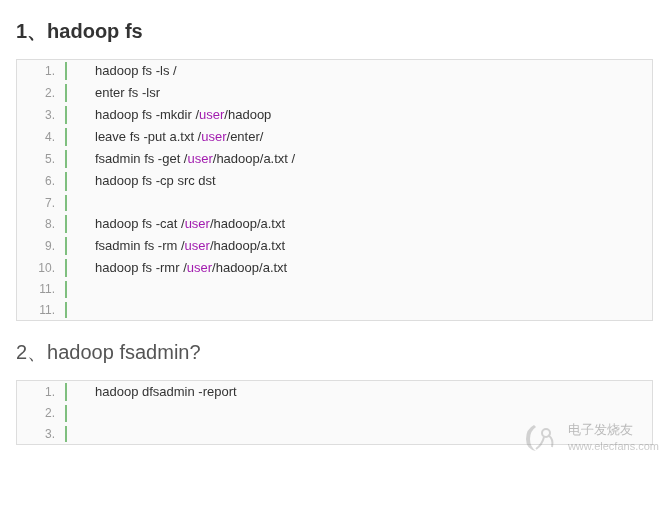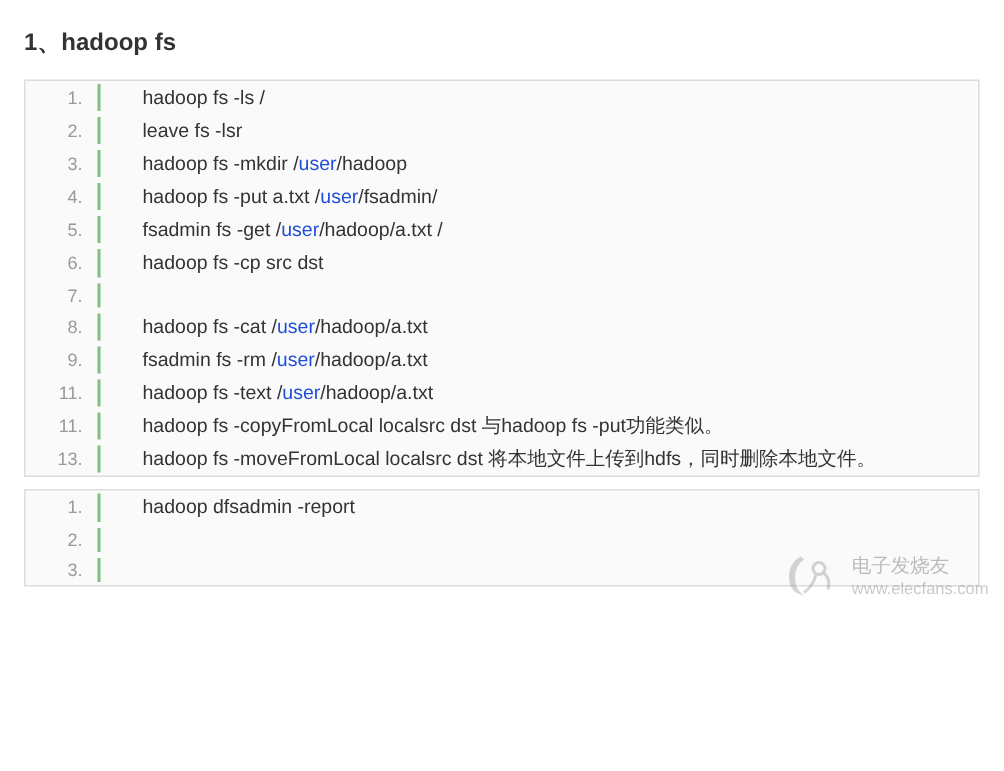--- a/index.html
+++ b/index.html
@@ -4,21 +4,21 @@
   <style>
     * { margin: 0; padding: 0; box-sizing: border-box; }
     body {
       font-family: Arial, "Microsoft YaHei", sans-serif;
       background: #ffffff;
       padding: 12px 16px;
       width: 669px;
       position: relative;
     }
     .section-title {
-      font-size: 16px;
+      font-size: 20px;
       font-weight: bold;
       color: #333;
       margin-bottom: 14px;
       margin-top: 6px;
     }
     .section-title.secondary {
       font-weight: normal;
       color: #555;
       margin-top: 18px;
     }
@@ -49,21 +49,21 @@
       align-self: stretch;
       flex-shrink: 0;
       margin: 2px 0;
     }
     .line-content {
       padding-left: 28px;
       color: #333;
       white-space: pre;
     }
     .line-content .pink {
-      color: #1d4ed8;
+      color: #a21caf;
     }
     .watermark {
       position: absolute;
       bottom: 8px;
       right: 10px;
       opacity: 0.35;
       display: flex;
       align-items: center;
       gap: 6px;
       justify-content: flex-end;
@@ -87,31 +87,31 @@
     <div class="section-title ">1、hadoop fs</div>
     <div class="code-block">
       <div class="code-line">
         <div class="line-number">1.</div>
         <div class="line-divider"></div>
         <div class="line-content"><span>hadoop fs -ls /</span></div>
       </div>
       <div class="code-line">
         <div class="line-number">2.</div>
         <div class="line-divider"></div>
-        <div class="line-content"><span>leave fs -lsr</span></div>
+        <div class="line-content"><span>enter fs -lsr</span></div>
       </div>
       <div class="code-line">
         <div class="line-number">3.</div>
         <div class="line-divider"></div>
         <div class="line-content"><span>hadoop fs -mkdir /</span><span class="pink">user</span><span>/hadoop</span></div>
       </div>
       <div class="code-line">
         <div class="line-number">4.</div>
         <div class="line-divider"></div>
-        <div class="line-content"><span>hadoop fs -put a.txt /</span><span class="pink">user</span><span>/fsadmin/</span></div>
+        <div class="line-content"><span>leave fs -put a.txt /</span><span class="pink">user</span><span>/enter/</span></div>
       </div>
       <div class="code-line">
         <div class="line-number">5.</div>
         <div class="line-divider"></div>
         <div class="line-content"><span>fsadmin fs -get /</span><span class="pink">user</span><span>/hadoop/a.txt /</span></div>
       </div>
       <div class="code-line">
         <div class="line-number">6.</div>
         <div class="line-divider"></div>
         <div class="line-content"><span>hadoop fs -cp src dst</span></div>
@@ -124,35 +124,34 @@
         <div class="line-number">8.</div>
         <div class="line-divider"></div>
         <div class="line-content"><span>hadoop fs -cat /</span><span class="pink">user</span><span>/hadoop/a.txt</span></div>
       </div>
       <div class="code-line">
         <div class="line-number">9.</div>
         <div class="line-divider"></div>
         <div class="line-content"><span>fsadmin fs -rm /</span><span class="pink">user</span><span>/hadoop/a.txt</span></div>
       </div>
       <div class="code-line">
-        <div class="line-number">11.</div>
+        <div class="line-number">10.</div>
         <div class="line-divider"></div>
-        <div class="line-content"><span>hadoop fs -text /</span><span class="pink">user</span><span>/hadoop/a.txt</span></div>
+        <div class="line-content"><span>hadoop fs -rmr /</span><span class="pink">user</span><span>/hadoop/a.txt</span></div>
       </div>
       <div class="code-line">
         <div class="line-number">11.</div>
         <div class="line-divider"></div>
-        <div class="line-content"><span>hadoop fs -copyFromLocal localsrc dst 与hadoop fs -put功能类似。</span></div>
       </div>
       <div class="code-line">
-        <div class="line-number">13.</div>
+        <div class="line-number">11.</div>
         <div class="line-divider"></div>
-        <div class="line-content"><span>hadoop fs -moveFromLocal localsrc dst 将本地文件上传到hdfs，同时删除本地文件。</span></div>
       </div>
     </div>
+    <div class="section-title secondary">2、hadoop fsadmin?</div>
     <div class="code-block">
       <div class="code-line">
         <div class="line-number">1.</div>
         <div class="line-divider"></div>
         <div class="line-content"><span>hadoop dfsadmin -report</span></div>
       </div>
       <div class="code-line">
         <div class="line-number">2.</div>
         <div class="line-divider"></div>
       </div>

